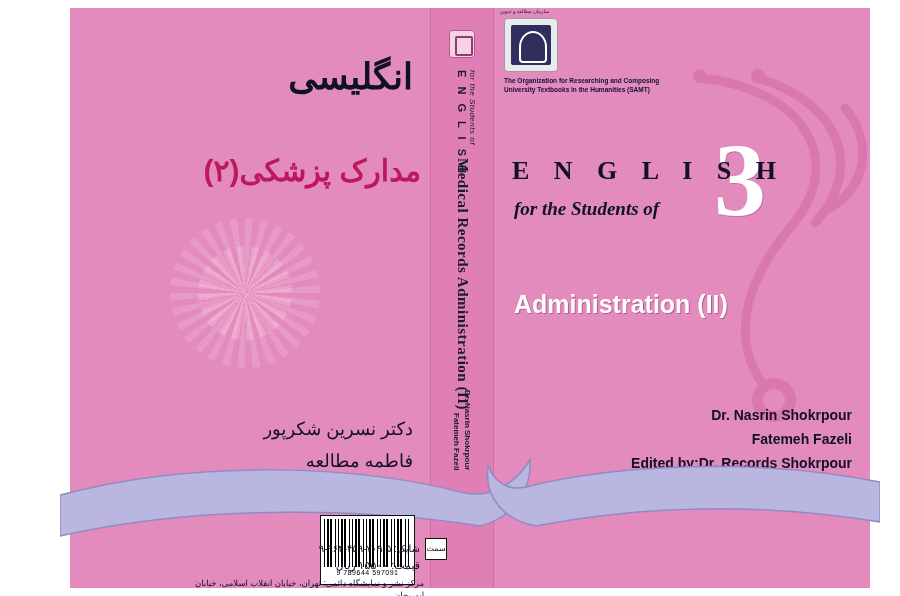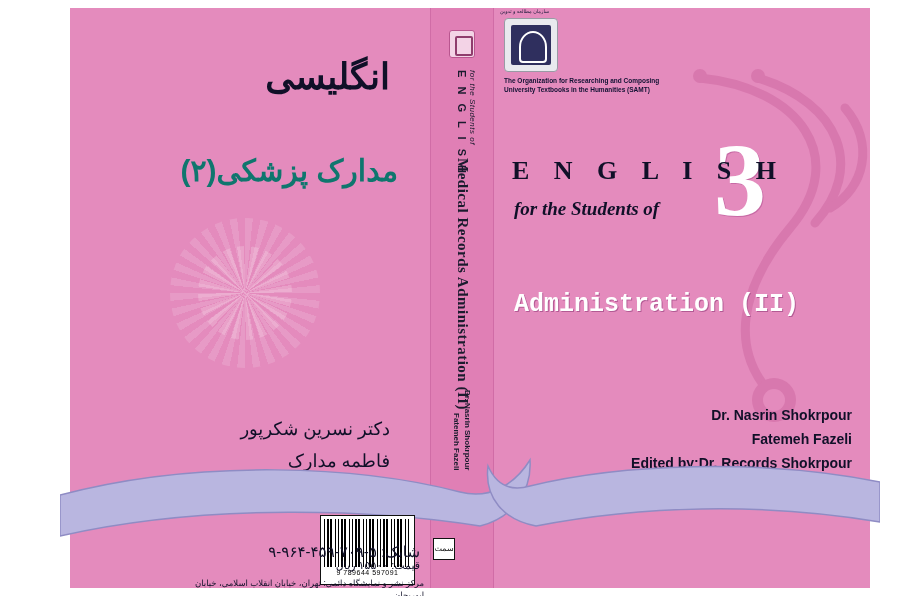--- a/index.html
+++ b/index.html
@@ -210,40 +210,40 @@
     font-family: "Liberation Serif", serif;
     font-size: 25px;
     font-weight: bold;
     color: #ffffff;
     text-shadow: 1px 1px 0 #b35a94;
   }
   .t-admin {
     position: absolute;
     left: 22px;
     top: 282px;
-    font-family: Liberation Mono, monospace;
+    font-family: Liberation Sans, sans-serif;
     font-size: 25px;
     font-weight: bold;
     color: #ffffff;
     text-shadow: 1px 1px 0 #b35a94;
   }
   .authors-en {
     position: absolute;
     right: 18px;
     top: 395px;
     text-align: right;
     color: #101028;
     font-size: 14px;
     font-weight: bold;
     line-height: 24px;
   }
   .authors-en span { display: block; }
 
   
-  .back { position: absolute; left: 70px; top: 8px; width: 360px; height: 580px; overflow: hidden; }
+  .back { position: absolute; left: 70px; top: 8px; width: 360px; height: 580px; overflow: hidden; padding-left: 23px; }
   .fa-title {
     position: absolute;
     right: 40px;
     top: 48px;
     font-size: 36px;
     font-weight: bold;
     color: #101028;
     direction: rtl;
   }
   .fa-sub {
@@ -253,21 +253,21 @@
     font-size: 15px;
     color: #101028;
     direction: rtl;
   }
   .fa-title2 {
     position: absolute;
     right: 32px;
     top: 145px;
     font-size: 30px;
     font-weight: bold;
-    color: #0f766e;
+    color: #be185d;
     direction: rtl;
   }
   .fa-authors {
     position: absolute;
     right: 40px;
     top: 405px;
     direction: rtl;
     text-align: right;
     font-size: 18px;
     color: #101028;
@@ -304,21 +304,21 @@
     font-size: 7px;
     font-family: "Liberation Sans", sans-serif;
     margin-top: 2px;
     letter-spacing: .5px;
   }
   .isbn-line {
     position: absolute;
     right: 10px;
     top: 38px;
     direction: rtl;
-    font-size: 15px;
+    font-size: 10px;
     color: #101028;
     text-align: right;
   }
   .price-line {
     position: absolute;
     right: 10px;
     top: 54px;
     direction: rtl;
     font-size: 11px;
     color: #101028;
@@ -341,37 +341,36 @@
     left: 355px;
     top: 33px;
     width: 20px;
     height: 20px;
     border: 1px solid #111;
     background: #fff;
     font-size: 8px;
     line-height: 20px;
     text-align: center;
     color: #111;
-    margin-left: 8px;
   }
 </style>
 </head>
 <body>
 
 <div id="cover">
 
   <div class="panel"></div>
 
   <div class="back">
     <div class="rosette"></div>
     <div class="fa-title">انگلیسی</div>
     <div class="fa-title2">مدارک پزشکی(۲)</div>
     <div class="fa-authors">
       <span>دکتر نسرین شکرپور</span>
-      <span>فاطمه مدارک</span>
+      <span>فاطمه مطالعه</span>
     </div>
   </div>
 
   <div class="spine">
     <div class="spine-logo"></div>
     <div class="spine-text spine-eng">E N G L I S H</div>
     <div class="spine-text spine-for">for the Students of</div>
     <div class="spine-text spine-title">Medical Records Administration (II)</div>
     <div class="spine-text spine-authors">
       <span>Dr. Nasrin Shokrpour</span>

